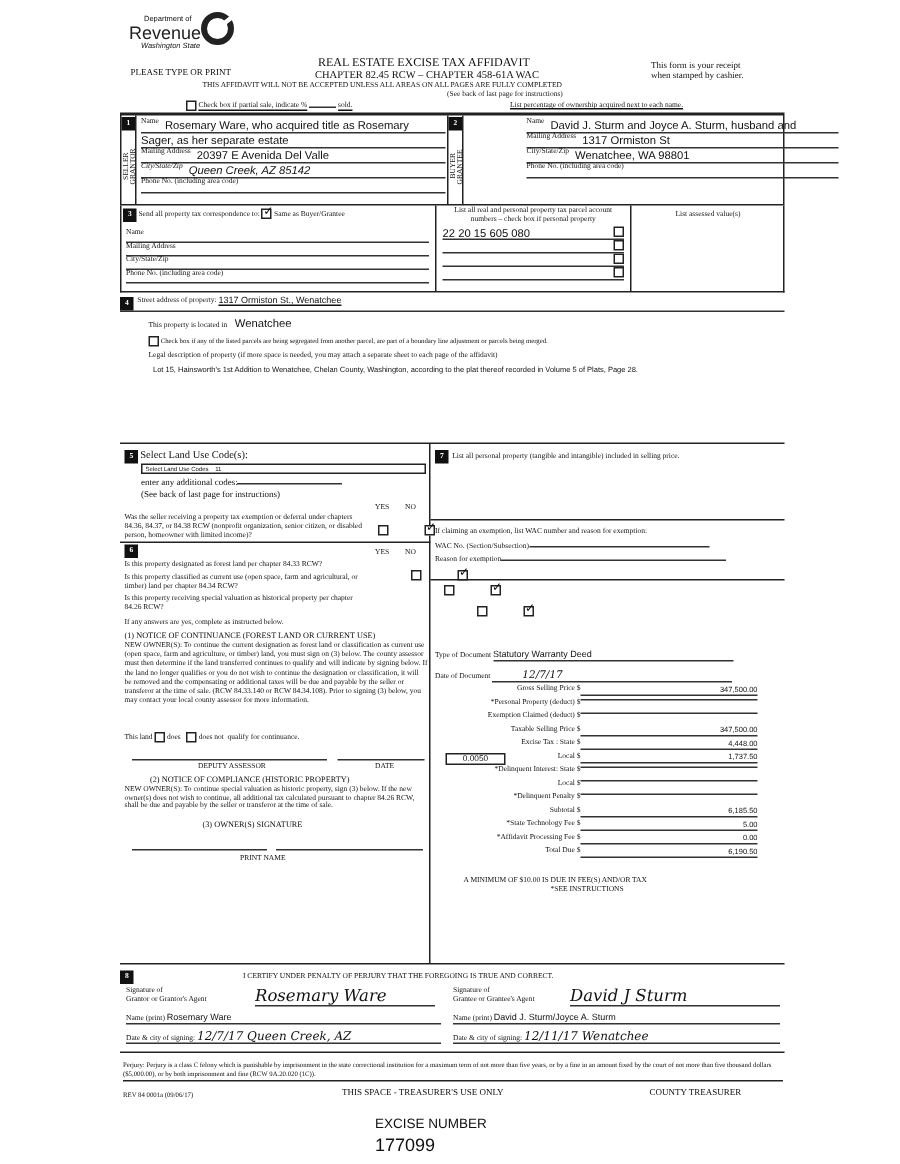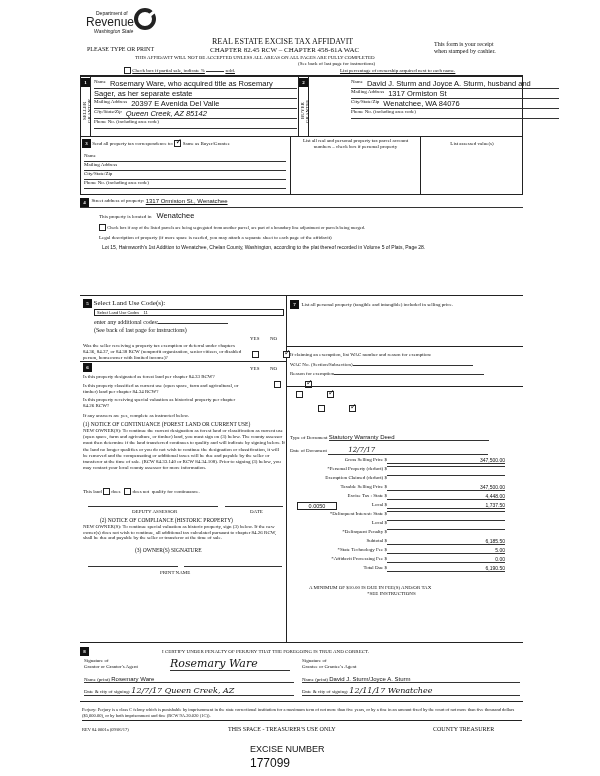--- a/index.html
+++ b/index.html
@@ -66,21 +66,21 @@
     </div>
   </div>
   <div class="abs" style="left:218px;top:0;width:224px;height:100%;">
     <div class="abs" style="left:0;top:0;width:10px;height:100%;border-right:1px solid #222;">
       <span class="num" style="position:absolute;left:0;top:1px;">2</span>
       <div class="vlabel" style="position:absolute;left:1px;top:14px;height:40px;">BUYER GRANTEE</div>
     </div>
     <div class="abs" style="left:4px;top:2px;width:208px;margin-left:48px;">
       <div class="row line" style="height:10px;"><span class="t5">Name</span>&nbsp;<span class="fill">David J. Sturm and Joyce A. Sturm, husband and</span></div>
       <div class="row line" style="height:10px;"><span class="t5">Mailing Address</span>&nbsp;<span class="fill">1317 Ormiston St</span></div>
-      <div class="row line" style="height:10px;"><span class="t5">City/State/Zip</span>&nbsp;<span class="fill">Wenatchee, WA 84076</span></div>
+      <div class="row line" style="height:10px;"><span class="t5">City/State/Zip</span>&nbsp;<span class="fill">Wenatchee, WA 98801</span></div>
       <div class="row line" style="height:10px;"><span class="t5">Phone No. (including area code)</span>&nbsp;<span class="fill"></span></div>
     </div>
   </div>
 </div>
 
 <div class="abs" style="left:80px;top:137px;width:443px;height:58px;border:1px solid #222;border-top:none;">
   <div class="abs" style="left:0;top:0;width:210px;height:100%;border-right:1px solid #222;">
     <div class="abs t5" style="left:1px;top:2px;white-space:nowrap;">
       <span class="num">3</span>
       <span>Send all property tax correspondence to:</span>
@@ -97,20 +97,35 @@
       <div class="row line" style="height:9px;">
           <span class="t5">City/State/Zip</span>
         </div>
       <div class="row line" style="height:9px;">
           <span class="t5">Phone No. (including area code)</span>
         </div>
     </div>
   </div>
   <div class="abs" style="left:210px;top:0;width:130px;height:100%;border-right:1px solid #222;">
     <div class="t5" style="text-align:center;padding:1px 3px;line-height:6px;">List all real and personal property tax parcel account numbers – check box if personal property</div>
+    <div style="padding:0 4px;">
+      <div class="row line" style="height:9px;justify-content:space-between;">
+          <span class="fill">22 20 15 605 080</span>
+          <span class="box"></span>
+        </div>
+      <div class="row line" style="height:9px;justify-content:flex-end;">
+          <span class="box"></span>
+        </div>
+      <div class="row line" style="height:9px;justify-content:flex-end;">
+          <span class="box"></span>
+        </div>
+      <div class="row line" style="height:9px;justify-content:flex-end;">
+          <span class="box"></span>
+        </div>
+    </div>
   </div>
   <div class="abs" style="left:340px;top:0;width:102px;height:100%;">
     <div class="t5" style="text-align:center;padding-top:4px;">List assessed value(s)</div>
   </div>
 </div>
 
 <div class="abs" style="left:80px;top:198px;width:443px;">
   <div class="row t5" style="height:10px;border-bottom:1px solid #333;">
     <span class="num">4</span>&nbsp;&nbsp;
     <span>Street address of property:</span>&nbsp;
@@ -240,20 +255,21 @@
   <span class="abs num" style="left:0;top:2px;">8</span>
   <div class="abs bold" style="left:82px;top:4px;font-size:5px;">I CERTIFY UNDER PENALTY OF PERJURY THAT THE FOREGOING IS TRUE AND CORRECT.</div>
   <div class="abs t5" style="left:4px;top:13px;">Signature of</div>
   <div class="abs t5 bold" style="left:4px;top:19px;">Grantor or Grantor's Agent</div>
   <div class="abs hand" style="left:90px;top:12px;width:120px;border-bottom:1px solid #333;font-size:11px;">Rosemary Ware</div>
   <div class="abs t5" style="left:4px;top:31px;width:210px;border-bottom:1px solid #333;"><span>Name (print)</span> <span class="fill" style="font-size:6px;">Rosemary Ware</span></div>
   <div class="abs t5" style="left:4px;top:41px;width:210px;border-bottom:1px solid #333;"><span>Date &amp; city of signing:</span> <span class="hand" style="font-size:8px;">12/7/17   Queen Creek, AZ</span></div>
 
   <div class="abs t5" style="left:222px;top:13px;">Signature of</div>
   <div class="abs t5 bold" style="left:222px;top:19px;">Grantee or Grantee's Agent</div>
+  <div class="abs hand" style="left:300px;top:12px;width:140px;border-bottom:1px solid #333;font-size:11px;">David J Sturm</div>
   <div class="abs t5" style="left:222px;top:31px;width:218px;border-bottom:1px solid #333;"><span>Name (print)</span> <span class="fill" style="font-size:6px;">David J. Sturm/Joyce A. Sturm</span></div>
   <div class="abs t5" style="left:222px;top:41px;width:218px;border-bottom:1px solid #333;"><span>Date &amp; city of signing:</span> <span class="hand" style="font-size:8px;">12/11/17  Wenatchee</span></div>
 </div>
 
 <div class="abs" style="left:82px;top:707px;width:440px;font-size:4.5px;line-height:6px;border-bottom:1px solid #222;padding-bottom:1px;">
   <span class="bold">Perjury:</span> <span>Perjury is a class C felony which is punishable by imprisonment in the state correctional institution for a maximum term of not more than five years, or by a fine in an amount fixed by the court of not more than five thousand dollars ($5,000.00), or by both imprisonment and fine (RCW 9A.20.020 (1C)).</span>
 </div>
 <div class="abs" style="left:82px;top:727px;font-size:4.5px;">REV 84 0001a (09/06/17)</div>
 <div class="abs t6" style="left:228px;top:726px;">THIS SPACE - TREASURER'S USE ONLY</div>
 <div class="abs t6" style="left:433px;top:726px;">COUNTY TREASURER</div>

